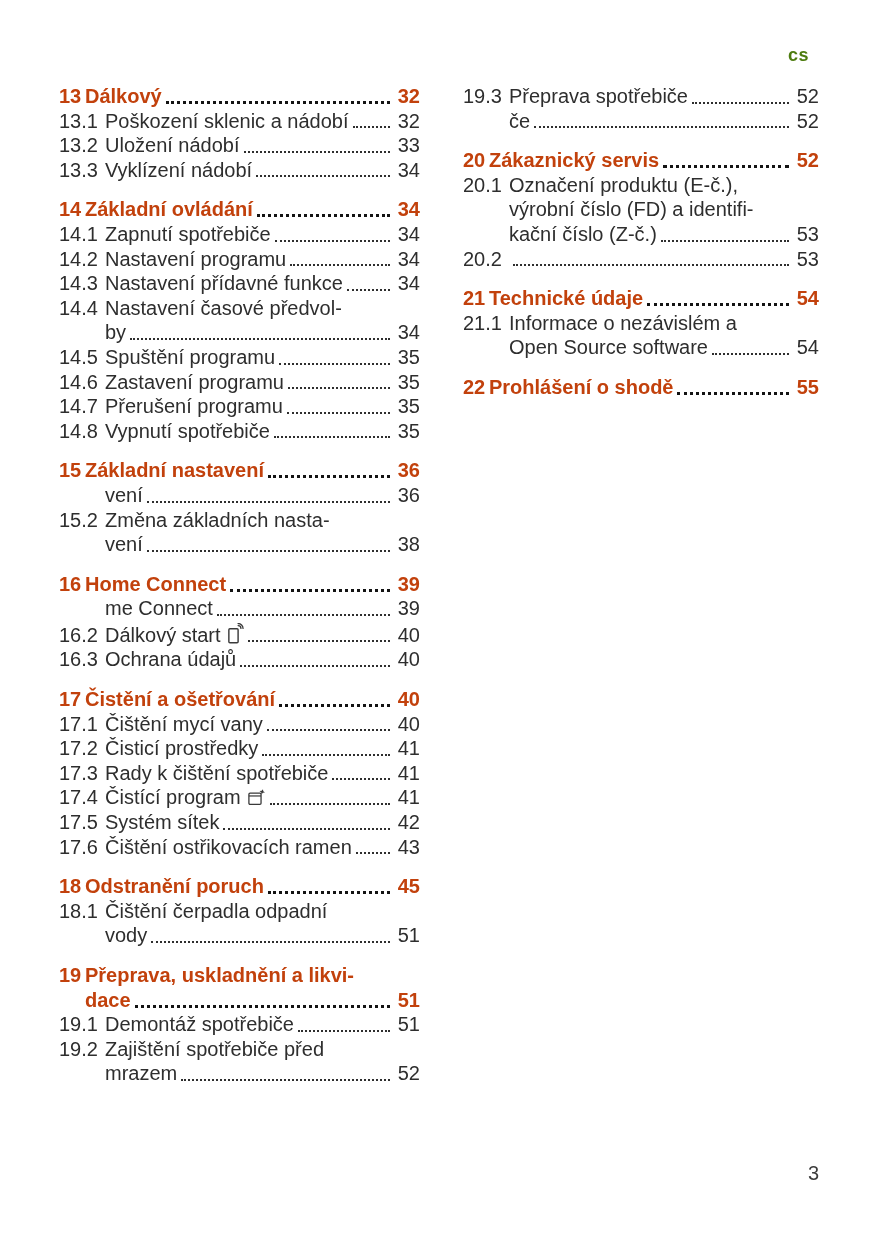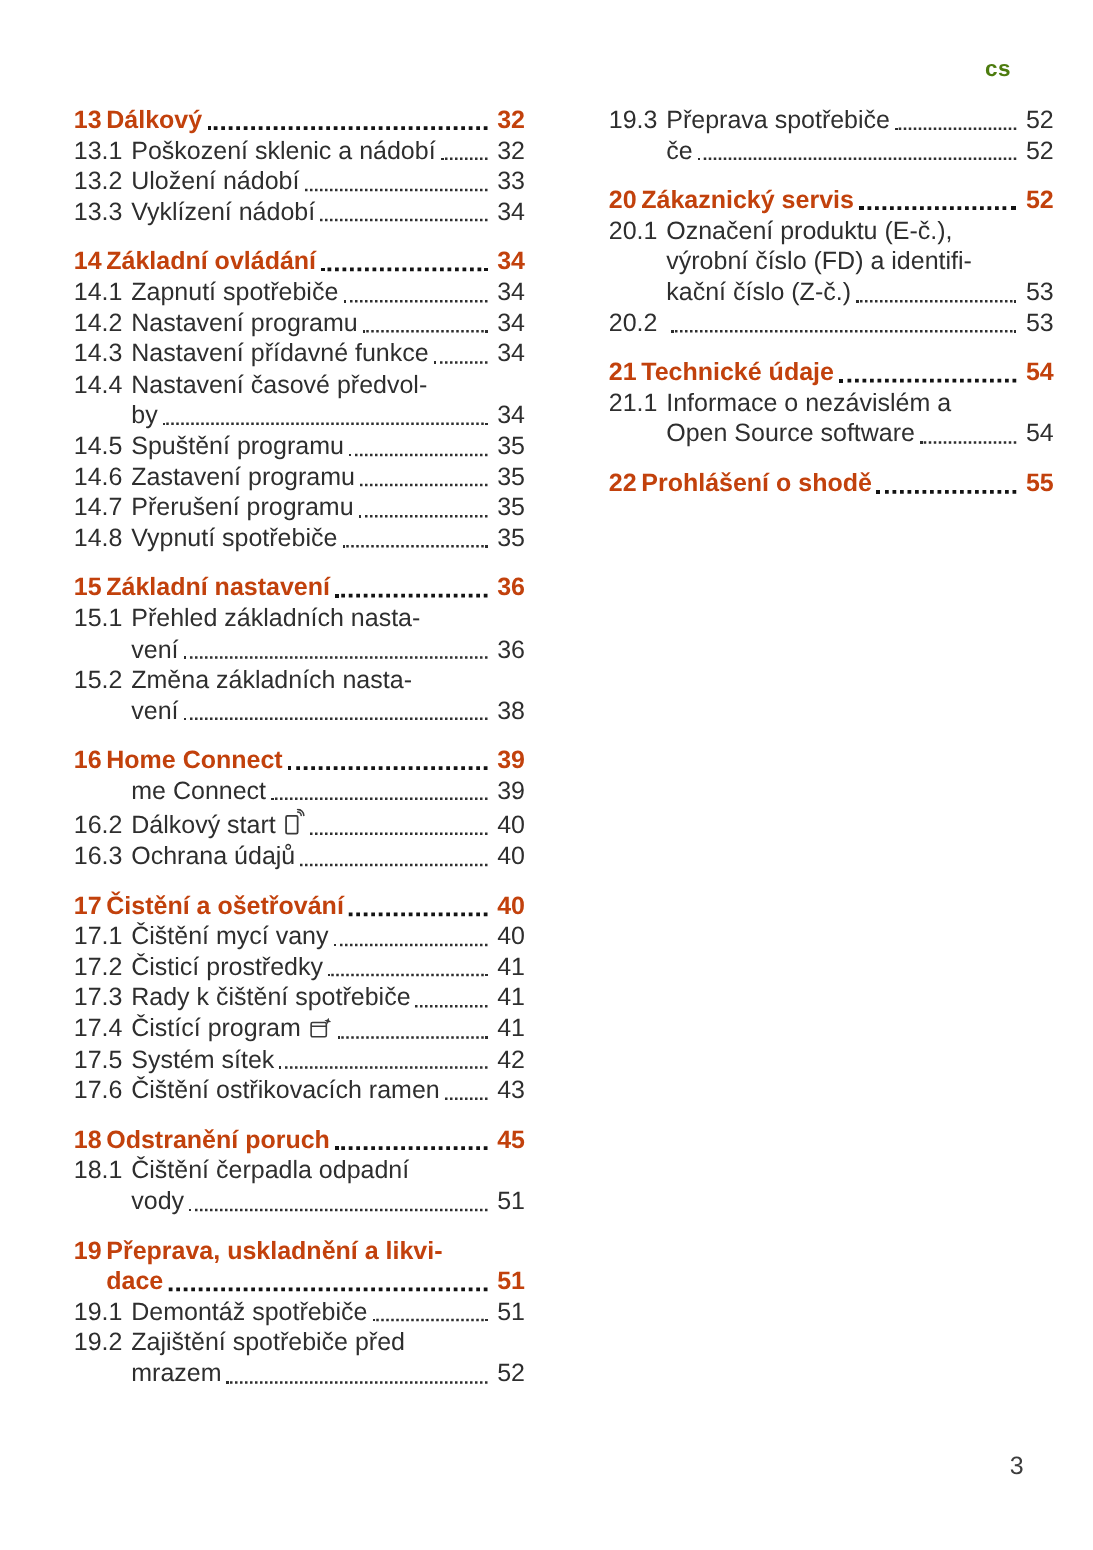--- a/index.html
+++ b/index.html
@@ -17,21 +17,21 @@
   }
   .footer-page {
     position: absolute; top: 1162px; right: 55px;
     font-size: 20px; color: #3d3d3d;
   }
   .toc-col {
     position: absolute; top: 84px;
     font-size: 20px; line-height: 24.6px; color: #2e2e2e;
   }
   .toc-col.left  { left: 59px;  width: 361px; }
-  .toc-col.right { left: 463px; width: 356px; margin-left: 24px; }
+  .toc-col.right { left: 463px; width: 356px; }
   .sec { margin-top: 15px; }
   .toc-col .sec:first-child { margin-top: 0; }
   .row { display: flex; align-items: baseline; }
   .row.bold { font-weight: 700; color: #c2410c; }
   .cont-sub { padding-left: 46px; align-items: flex-end; }
   .cont-sec { padding-left: 26px; }
   .num     { flex: 0 0 46px; white-space: pre; }
   .sec-num { flex: 0 0 26px; }
   .txt { flex: 0 0 auto; white-space: pre; }
   .leader {
@@ -135,24 +135,20 @@
         <span class="pg">35</span>
       </div>
     </div>
     <div class="sec">
       <div class="row bold">
         <span class="num sec-num">15</span>
         <span class="txt">Základní nastavení</span>
         <span class="leader"></span>
         <span class="pg">36</span>
       </div>
-      <div class="row">
-        <span class="num">15.1</span>
-        <span class="txt">Přehled základních nasta-</span>
-      </div>
       <div class="row cont-sub">
         <span class="txt">vení</span>
         <span class="leader"></span>
         <span class="pg">36</span>
       </div>
       <div class="row">
         <span class="num">15.2</span>
         <span class="txt">Změna základních nasta-</span>
       </div>
       <div class="row cont-sub">

